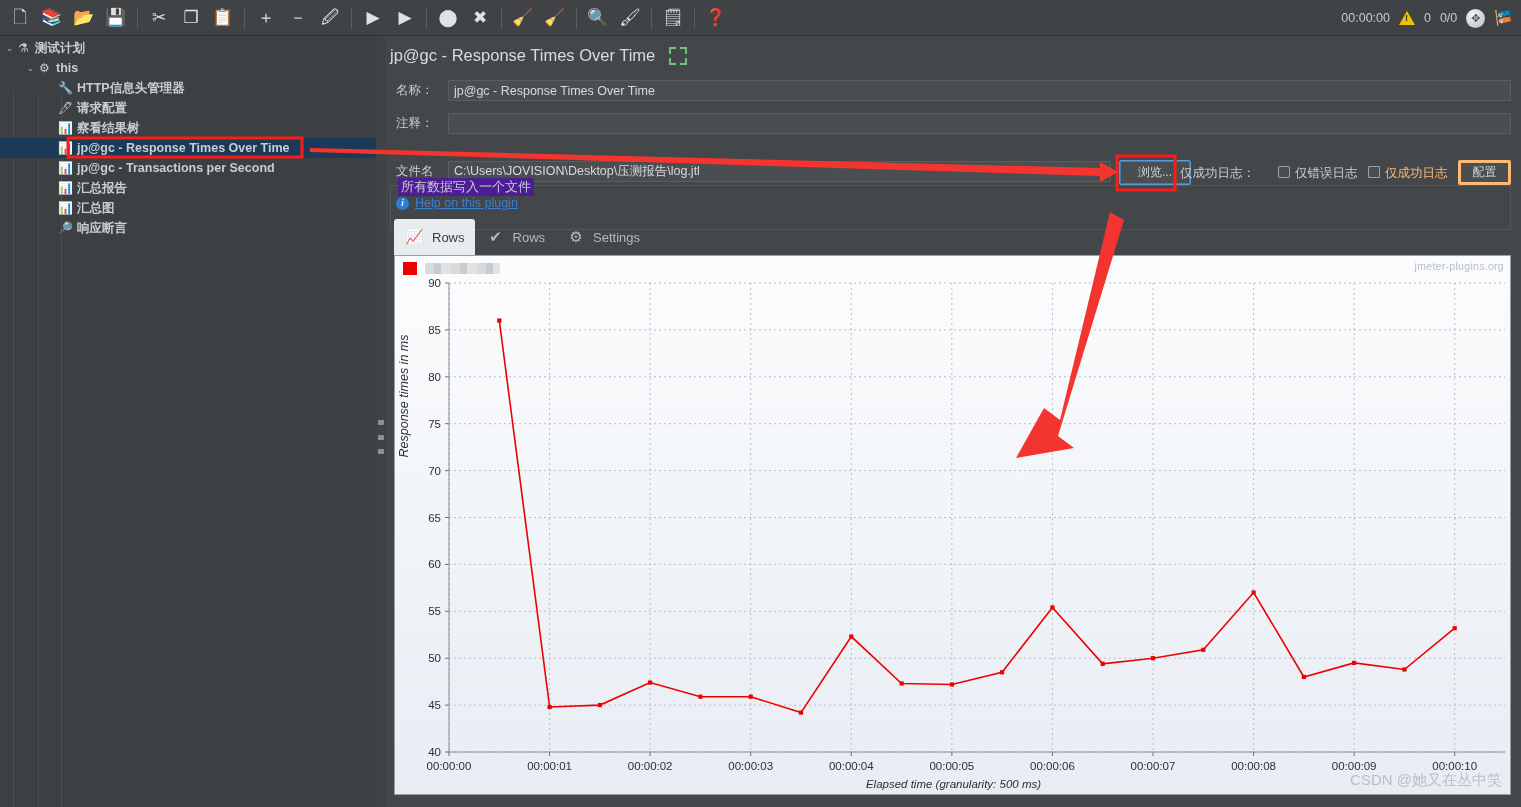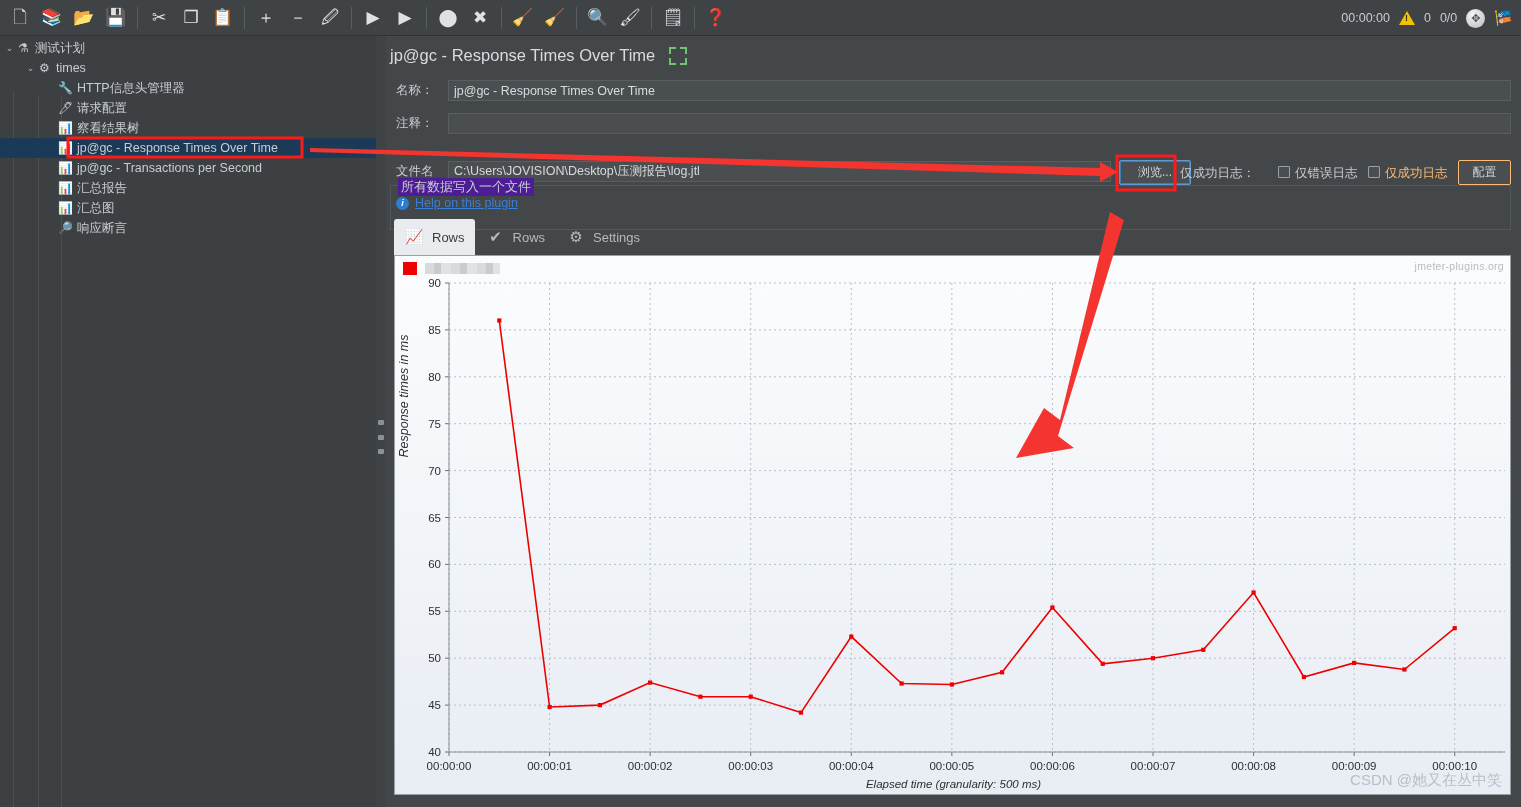--- a/index.html
+++ b/index.html
@@ -52,21 +52,21 @@
     background: #3c4043; overflow: hidden;
   }
   .tree-row {
     position: relative; height: 20px; display: flex; align-items: center;
     color: #c9ccd0; font-size: 12.5px; white-space: nowrap; cursor: default;
   }
   .tree-row.selected { background: #1b3a57; }
   .tw { display: inline-block; width: 11px; text-align: center; color: #b9bdc1;
         font-size: 9px; flex: 0 0 auto; }
   .ticon { width: 17px; text-align: center; font-size: 12px; flex: 0 0 auto; }
-  .tlabel { padding-left: 3px; }
+  .tlabel { padding-left: 3px; font-weight: bold; }
   .guide { position: absolute; top: 0; bottom: 0; width: 1px; background: #4b4f52; }
 
   
   #splitter {
     position: absolute; left: 376px; top: 36px; width: 10px; height: 771px;
     background: #3f4346; cursor: col-resize;
   }
   #splitter .grip {
     position: absolute; left: 2px; top: 384px; width: 6px; height: 34px;
     display: flex; flex-direction: column; justify-content: space-between;
@@ -102,21 +102,21 @@
   .fieldset-label {
     position: absolute; left: 8px; top: 142px; color: #c9ccd0; font-size: 13px;
     background: #4c1d95; padding: 0 3px; z-index: 3;
   }
   .fieldset-box {
     position: absolute; left: 0px; top: 149px; width: 1121px; height: 45px;
     border: 1px solid #53585b; border-top: 1px solid #53585b;
   }
 
   .btn {
-    background: #4a4e51; border: 1px solid #fdba74; color: #d2d5d8;
+    background: #4a4e51; border: 3px solid #fdba74; color: #d2d5d8;
     font-size: 12px; font-family: "Liberation Sans", sans-serif;
     height: 25px; padding: 0 10px; cursor: pointer; border-radius: 2px;
   }
   .btn.focused { border: 1px solid #5b9bd5; box-shadow: 0 0 0 1px #3c7fb1 inset; }
   .cbox {
     width: 12px; height: 12px; border: 1px solid #9aa0a4; background: #4a4e51;
     display: inline-block; vertical-align: middle; border-radius: 1px;
   }
 
   #help-link {
@@ -225,21 +225,21 @@
     <div class="guide" style="left:61px;top:60px;bottom:0;"></div>
     <div id="tree-rows" style="padding-top:2px;">
         <div class="tree-row" style="padding-left: 4px;">
           <span class="tw">⌄</span>
           <span class="ticon">⚗</span>
           <span class="tlabel">测试计划</span>
         </div>
         <div class="tree-row" style="padding-left: 25px;">
           <span class="tw">⌄</span>
           <span class="ticon">⚙</span>
-          <span class="tlabel">times</span>
+          <span class="tlabel">this</span>
         </div>
         <div class="tree-row" style="padding-left: 46px;">
           <span class="tw"></span>
           <span class="ticon">🔧</span>
           <span class="tlabel">HTTP信息头管理器</span>
         </div>
         <div class="tree-row" style="padding-left: 46px;">
           <span class="tw"></span>
           <span class="ticon">🖊</span>
           <span class="tlabel">请求配置</span>

